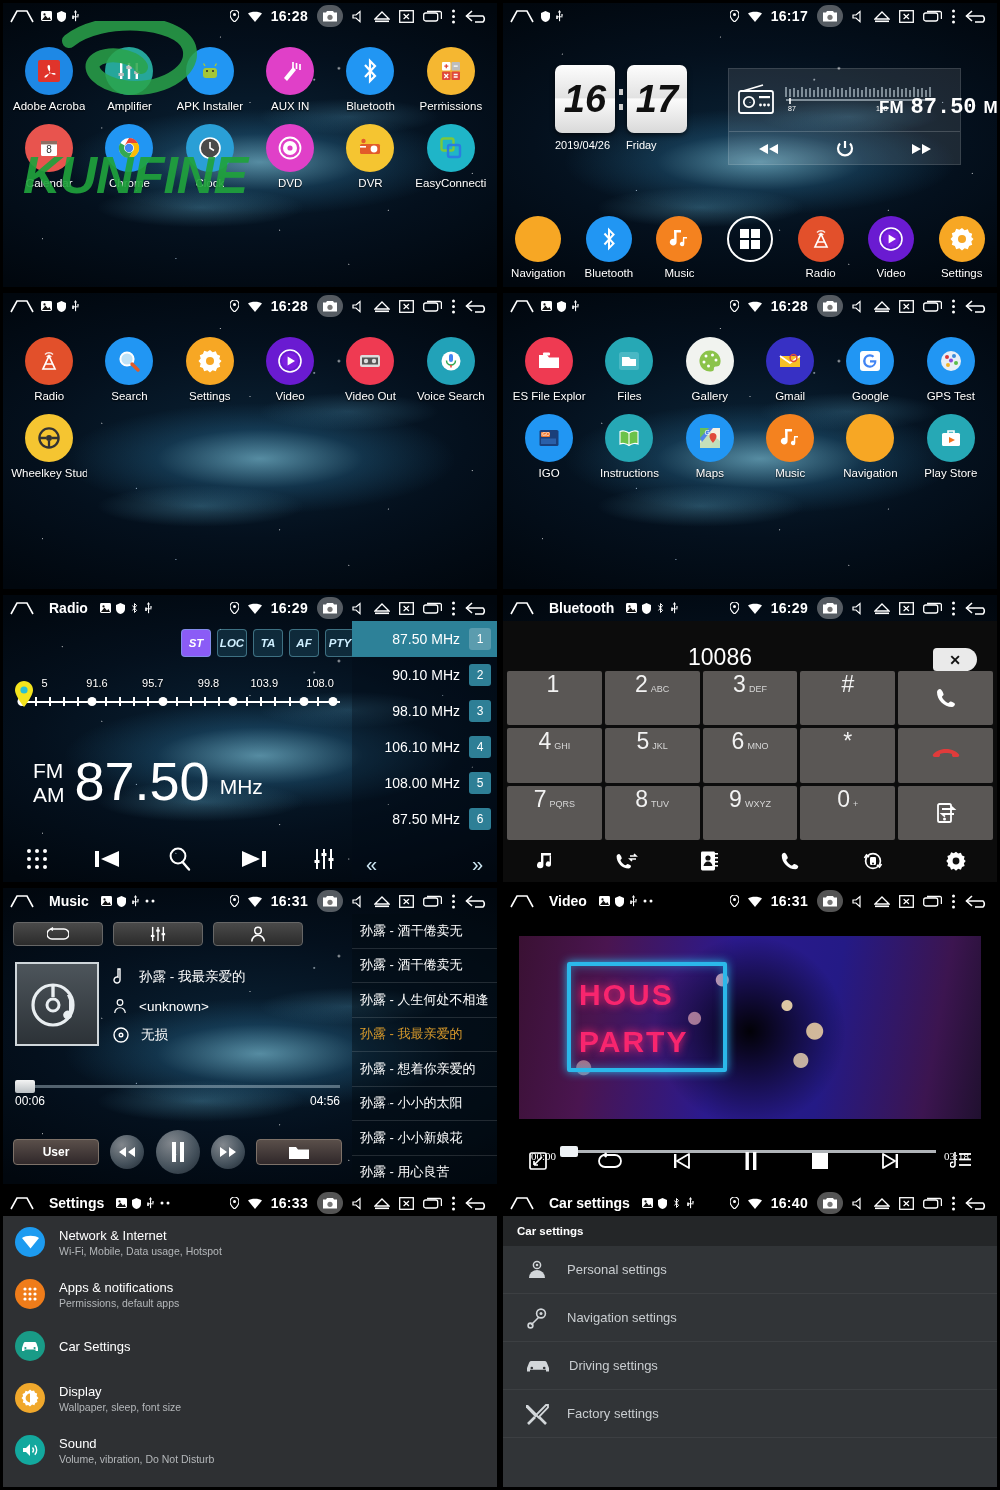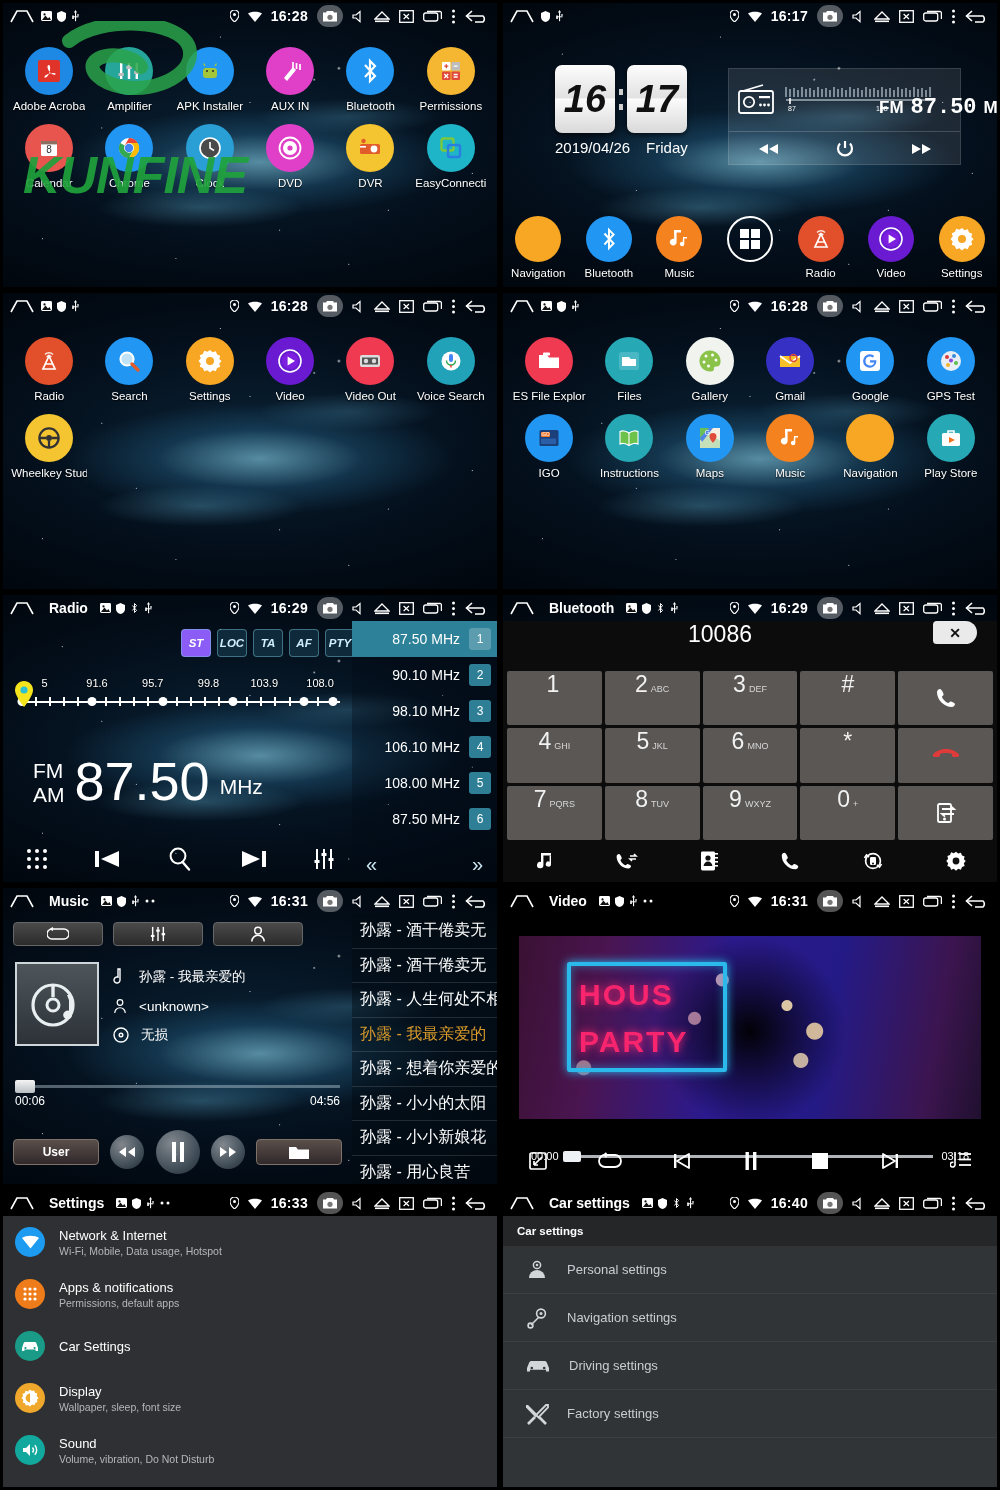--- a/index.html
+++ b/index.html
@@ -64,21 +64,21 @@
   .wm-text{ position:absolute; left:20px; top:142px; z-index:6; font-size:52px; font-weight:bold; font-style:italic;
             color:rgba(31,162,60,.92); letter-spacing:-1px; pointer-events:none; font-family:"Liberation Sans",sans-serif; }
 
   
   .clockwidget{ position:absolute; left:52px; top:62px; z-index:4; }
   .flip{ display:flex; gap:4px; align-items:center;}
   .flipcard{ width:60px; height:68px; border-radius:7px; background:linear-gradient(#fdfdfd,#e2e2e2 48%, #fbfbfb 50%, #d9d9d9); color:#111;
              font-size:38px; font-style:italic; font-weight:bold; display:flex; align-items:center; justify-content:center; box-shadow:0 2px 5px rgba(0,0,0,.6);}
   .flipdots{ display:flex; flex-direction:column; gap:9px;}
   .flipdots i{ width:4px; height:6px; background:#d0d0d0; display:block;}
-  .clockdate{ margin-top:6px; color:#fff; font-size:15px; display:flex; gap:16px; }
+  .clockdate{ margin-top:6px; color:#fff; font-size:11px; display:flex; gap:16px; }
   .radiowidget{ position:absolute; left:225px; top:65px; width:233px; height:97px; z-index:4;
                 background:rgba(255,255,255,.10); border:1px solid rgba(255,255,255,.12); }
   .rw-top{ display:flex; align-items:center; height:62px; padding:0 8px; gap:7px; }
   .rw-scale{ flex:1; }
   .rw-freq{ color:#fff; font-size:17px; font-weight:bold; }
   .rw-bot{ height:34px; border-top:1px solid rgba(255,255,255,.18); display:flex; align-items:center; justify-content:space-around; }
   .dock{ position:absolute; left:0; right:0; bottom:8px; z-index:4; display:grid; grid-template-columns:repeat(7,1fr); }
   .dock .app-ico{ width:46px; height:46px;}
 
   
@@ -102,21 +102,21 @@
   .radio-ctrl{ position:absolute; left:0; width:355px; bottom:10px; display:flex; justify-content:space-around; align-items:center; }
   .presets{ position:absolute; right:0; top:26px; bottom:0; width:145px; z-index:4; background:rgba(2,12,22,.35);}
   .preset{ height:36px; display:flex; align-items:center; justify-content:flex-end; gap:9px; padding-right:6px; color:#fff; font-size:14px;}
   .preset.sel{ background:#2d8198; }
   .preset .n{ width:22px; height:22px; border-radius:3px; background:#2e7f96; color:#fff; font-size:12px; display:flex; align-items:center; justify-content:center;}
   .preset.sel .n{ background:rgba(255,255,255,.22); }
   .preset-nav{ position:absolute; left:0; right:0; bottom:6px; display:flex; justify-content:space-between; padding:0 14px; color:#cfe9f5; font-size:20px;}
 
   
   .bt-body{ position:absolute; inset:26px 0 0 0; background:#0c0c0c; z-index:4; display:flex; flex-direction:column;}
-  .bt-num{ height:50px; display:flex; align-items:flex-start; position:relative;}
+  .bt-num{ height:50px; display:flex; align-items:flex-end; position:relative;}
   .bt-num .val{ width:100%; text-align:center; color:#fff; font-size:23px; padding-right:60px;}
   .bt-del{ position:absolute; right:20px; width:44px; height:23px; background:#eaeaea; border-radius:4px 12px 12px 4px; display:flex; align-items:center; justify-content:center; color:#111; font-size:14px; font-weight:bold;}
   .keypad{ flex:1; display:grid; grid-template-columns:repeat(5,1fr); grid-template-rows:repeat(3,1fr); gap:3px; padding:0 4px;}
   .key{ background:#5a5755; border-radius:2px; display:flex; align-items:baseline; justify-content:center; gap:3px; color:#f2f2f2;}
   .key .d{ font-size:23px;}
   .key .s{ font-size:9px; color:#d7d7d7;}
   .key.icon{ align-items:center;}
   .bt-bar{ height:42px; display:flex; align-items:center; justify-content:space-around; }
 
   
@@ -129,40 +129,40 @@
   .mu-row{ display:flex; align-items:center; gap:12px; color:#fff; font-size:13.5px;}
   .mu-prog{ position:absolute; left:12px; right:12px; bottom:76px;}
   .mu-bar{ height:3px; background:rgba(180,200,210,.45); position:relative; }
   .mu-bar i{ position:absolute; left:0; top:-5px; width:20px; height:13px; background:linear-gradient(#f4f4f4,#b9bfc3); border-radius:2px;}
   .mu-times{ display:flex; justify-content:space-between; color:#fff; font-size:12px; margin-top:6px;}
   .mu-ctrl{ position:absolute; left:0; right:0; bottom:10px; display:flex; align-items:center; justify-content:space-between; padding:0 10px;}
   .mu-user{ width:86px; height:26px; border-radius:4px; background:linear-gradient(#5a4f4a,#30282a); border:1px solid #7d7168; color:#fff; font-size:12px; font-weight:bold; display:flex; align-items:center; justify-content:center;}
   .mu-folder{ width:86px; height:26px; border-radius:4px; background:linear-gradient(#5a4f4a,#30282a); border:1px solid #7d7168; display:flex; align-items:center; justify-content:center;}
   .rnd{ border-radius:50%; background:radial-gradient(circle at 35% 30%, rgba(255,255,255,.5), rgba(120,135,145,.55) 60%, rgba(50,60,70,.6)); display:flex; align-items:center; justify-content:center;}
   .playlist{ position:absolute; right:0; top:26px; bottom:0; width:145px; z-index:4; background:rgba(3,10,18,.45); overflow:hidden;}
-  .pl-item{ height:34.5px; display:flex; align-items:center; padding-left:8px; color:#fff; font-size:16px; border-bottom:1px solid rgba(255,255,255,.13); white-space:nowrap;}
+  .pl-item{ height:34.5px; display:flex; align-items:center; padding-left:8px; color:#fff; font-size:13px; border-bottom:1px solid rgba(255,255,255,.13); white-space:nowrap;}
   .pl-item.cur{ color:#d99a2b; }
 
   
   .vi-body{ position:absolute; inset:26px 0 0 0; background:#000; z-index:4;}
   .vi-stage{ position:absolute; left:16px; right:16px; top:22px; height:183px; overflow:hidden;
     background:
       radial-gradient(circle at 58% 38%, rgba(255,230,180,.85) 0 5px, rgba(0,0,0,0) 6px),
       radial-gradient(circle at 64% 52%, rgba(255,225,170,.8) 0 8px, rgba(0,0,0,0) 9px),
       radial-gradient(circle at 61% 68%, rgba(255,230,185,.75) 0 7px, rgba(0,0,0,0) 8px),
       radial-gradient(circle at 44% 24%, rgba(255,200,210,.7) 0 6px, rgba(0,0,0,0) 7px),
       radial-gradient(circle at 38% 45%, rgba(255,190,200,.6) 0 6px, rgba(0,0,0,0) 7px),
       radial-gradient(circle at 14% 72%, rgba(255,205,195,.5) 0 7px, rgba(0,0,0,0) 8px),
       radial-gradient(ellipse 26% 65% at 50% 52%, rgba(0,0,0,.95), rgba(0,0,0,0) 80%),
       linear-gradient(100deg, #3a1133 0%, #4a1550 18%, #2b1a8e 44%, #241a86 66%, #3c1550 88%, #20102f 100%);
   }
   .neon{ position:absolute; left:48px; top:26px; width:160px; height:110px; border:4px solid #2bb8ea; border-radius:2px;
          box-shadow:0 0 10px #2bb8ea, inset 0 0 10px rgba(43,184,234,.5); }
   .neon b{ display:block; color:#f8256e; font-size:30px; font-weight:bold; letter-spacing:2px; text-shadow:0 0 9px #f8256e; padding:12px 0 0 8px; line-height:1.15;}
-  .vi-prog{ position:absolute; left:28px; right:28px; bottom:22px; display:flex; align-items:center; gap:8px;}
+  .vi-prog{ position:absolute; left:28px; right:28px; bottom:22px; display:flex; gap:8px;font-family:Liberation Serif, serif;}
   .vi-prog .t{ color:#fff; font-size:11px;}
   .vi-prog .track{ flex:1; height:3px; background:rgba(235,240,245,.75); position:relative;}
   .vi-prog .track i{ position:absolute; left:-4px; top:-4px; width:18px; height:11px; background:#eef2f5; border-radius:2px;}
   .vi-bar{ position:absolute; left:0; right:0; bottom:4px; height:38px; display:flex; align-items:center; justify-content:space-around;}
 
   
   .set-body{ position:absolute; inset:26px 0 0 0; background:#2e3033; z-index:4; }
   .set-row{ display:flex; align-items:center; gap:14px; padding:9px 12px; height:52px;}
   .set-ic{ width:30px; height:30px; border-radius:50%; flex:none; display:flex; align-items:center; justify-content:center;}
   .set-t{ color:#fff; font-size:13px;}

